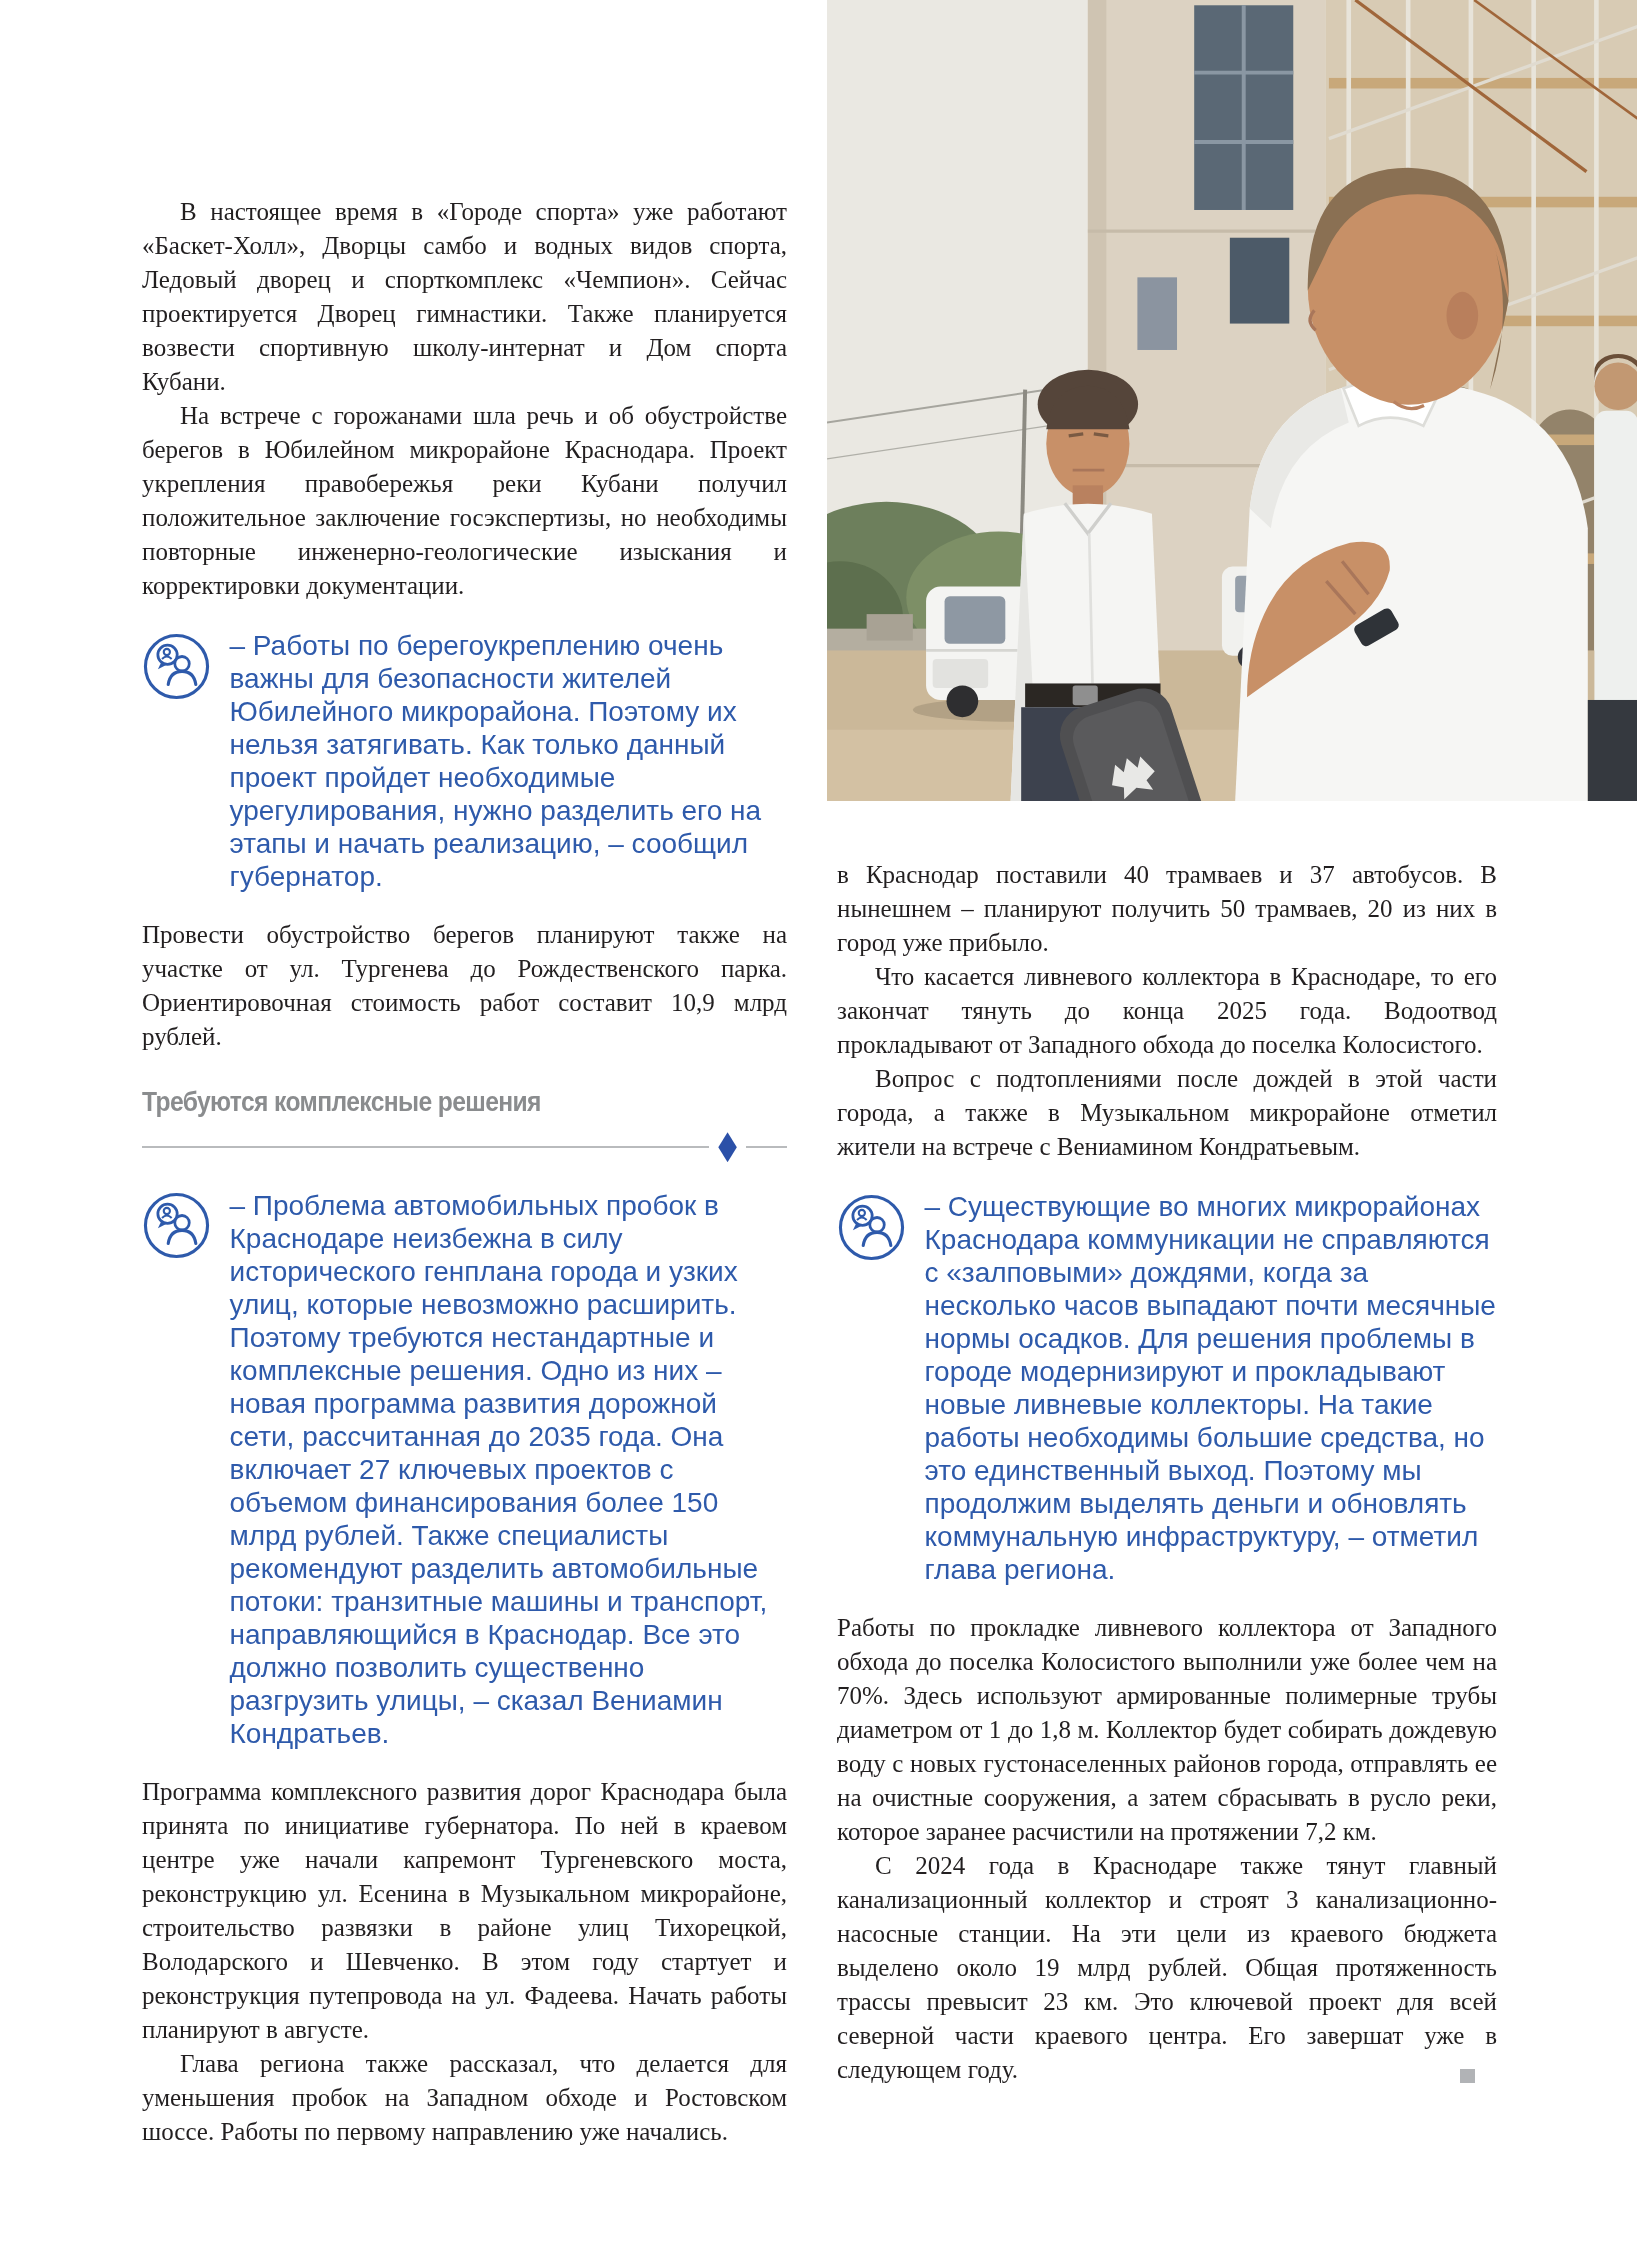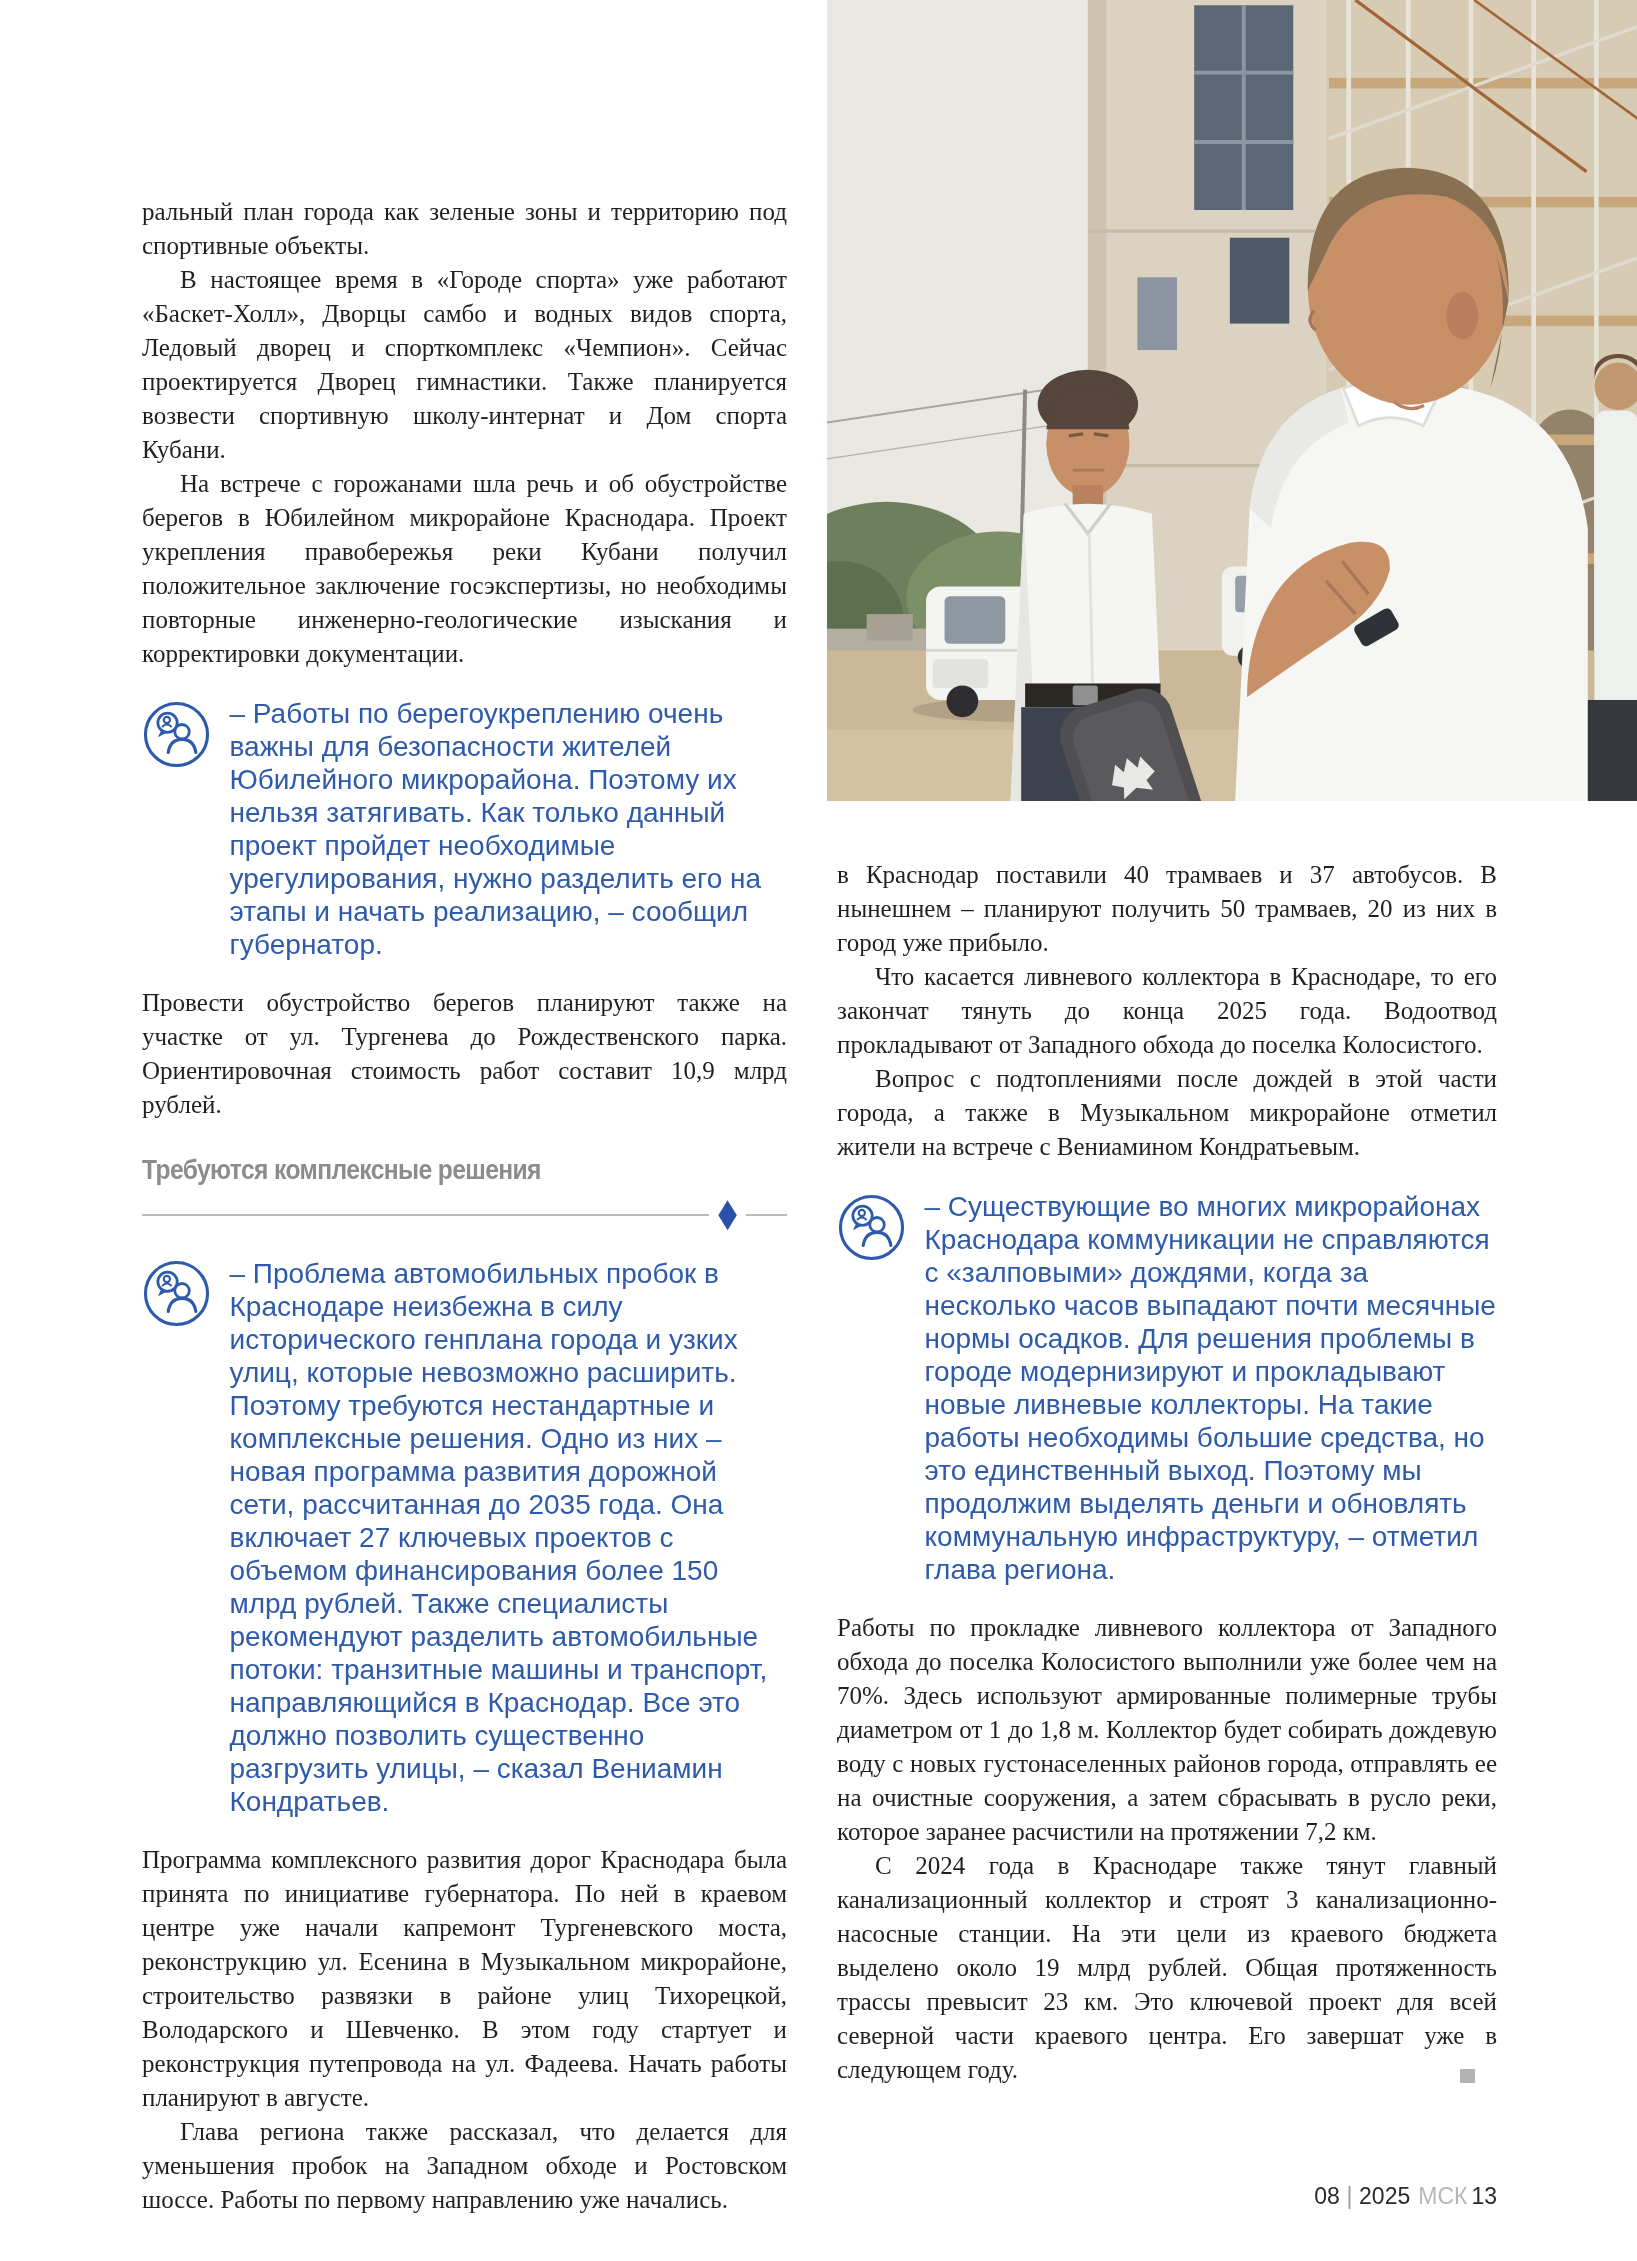--- a/index.html
+++ b/index.html
@@ -176,21 +176,20 @@
       <line x1="780" y1="850" x2="820" y2="900" stroke="#a9765a" stroke-width="5"></line>
       <line x1="756" y1="880" x2="800" y2="930" stroke="#a9765a" stroke-width="5"></line>
       <g transform="rotate(-30 832 950)">
         <rect x="800" y="932" width="64" height="36" rx="8" fill="#2f3338"></rect>
       </g>
       <rect x="1152" y="1060" width="76" height="153" fill="#35393f"></rect>
     </svg>
   </div>
 
   <div class="col col-left">
-    <p class="body">ральный план города как зеленые зоны и территорию под спортивные объекты.</p>
     <p class="body indent">В настоящее время в «Городе спорта» уже работают «Баскет-Холл», Дворцы самбо и водных видов спорта, Ледовый дворец и спорткомплекс «Чемпион». Сейчас проектируется Дворец гимнастики. Также планируется возвести спортивную школу-интернат и Дом спорта Кубани.</p>
     <p class="body indent">На встрече с горожанами шла речь и об обустройстве берегов в Юбилейном микрорайоне Краснодара. Проект укрепления правобережья реки Кубани получил положительное заключение госэкспертизы, но необходимы повторные инженерно-геологические изыскания и корректировки документации.</p>
 
     <div class="quote">
       <div class="quote-icon">
         <svg viewBox="0 0 100 100">
           <circle cx="50" cy="50" r="45" fill="none" stroke="#2e5aab" stroke-width="4.5"></circle>
           <circle cx="37" cy="33" r="14" fill="#ffffff" stroke="#2e5aab" stroke-width="4"></circle>
           <path d="M28 44 L23 54 L35 48 Z" fill="#2e5aab"></path>
           <circle cx="36" cy="29" r="4.5" fill="none" stroke="#2e5aab" stroke-width="3"></circle>
@@ -252,18 +251,15 @@
       <div class="quote-text">– Существующие во многих микрорайонах Краснодара коммуникации не справляются с «залповыми» дождями, когда за несколько часов выпадают почти месячные нормы осадков. Для решения проблемы в городе модернизируют и прокладывают новые ливневые коллекторы. На такие работы необходимы большие средства, но это единственный выход. Поэтому мы продолжим выделять деньги и обновлять коммунальную инфраструктуру, – отметил глава региона.</div>
     </div>
 
     <p class="body">Работы по прокладке ливневого коллектора от Западного обхода до поселка Колосистого выполнили уже более чем на 70%. Здесь используют армированные полимерные трубы диаметром от 1 до 1,8 м. Коллектор будет собирать дождевую воду с новых густонаселенных районов города, отправлять ее на очистные сооружения, а затем сбрасывать в русло реки, которое заранее расчистили на протяжении 7,2 км.</p>
     <p class="body indent rel">
       <span>С 2024 года в Краснодаре также тянут главный канализационный коллектор и строят 3 канализационно-насосные станции. На эти цели из краевого бюджета выделено около 19 млрд рублей. Общая протяженность трассы превысит 23 км. Это ключевой проект для всей северной части краевого центра. Его завершат уже в следующем году.</span>
       <span class="end-marker"></span>
     </p>
   </div>
 
-  <div class="footer">
-    <span>08</span><span class="sep">|</span><span>2025</span><span class="brand">МСК</span><span class="pg">13</span>
-  </div>
 
 </div>
 
 
 </body></html>

